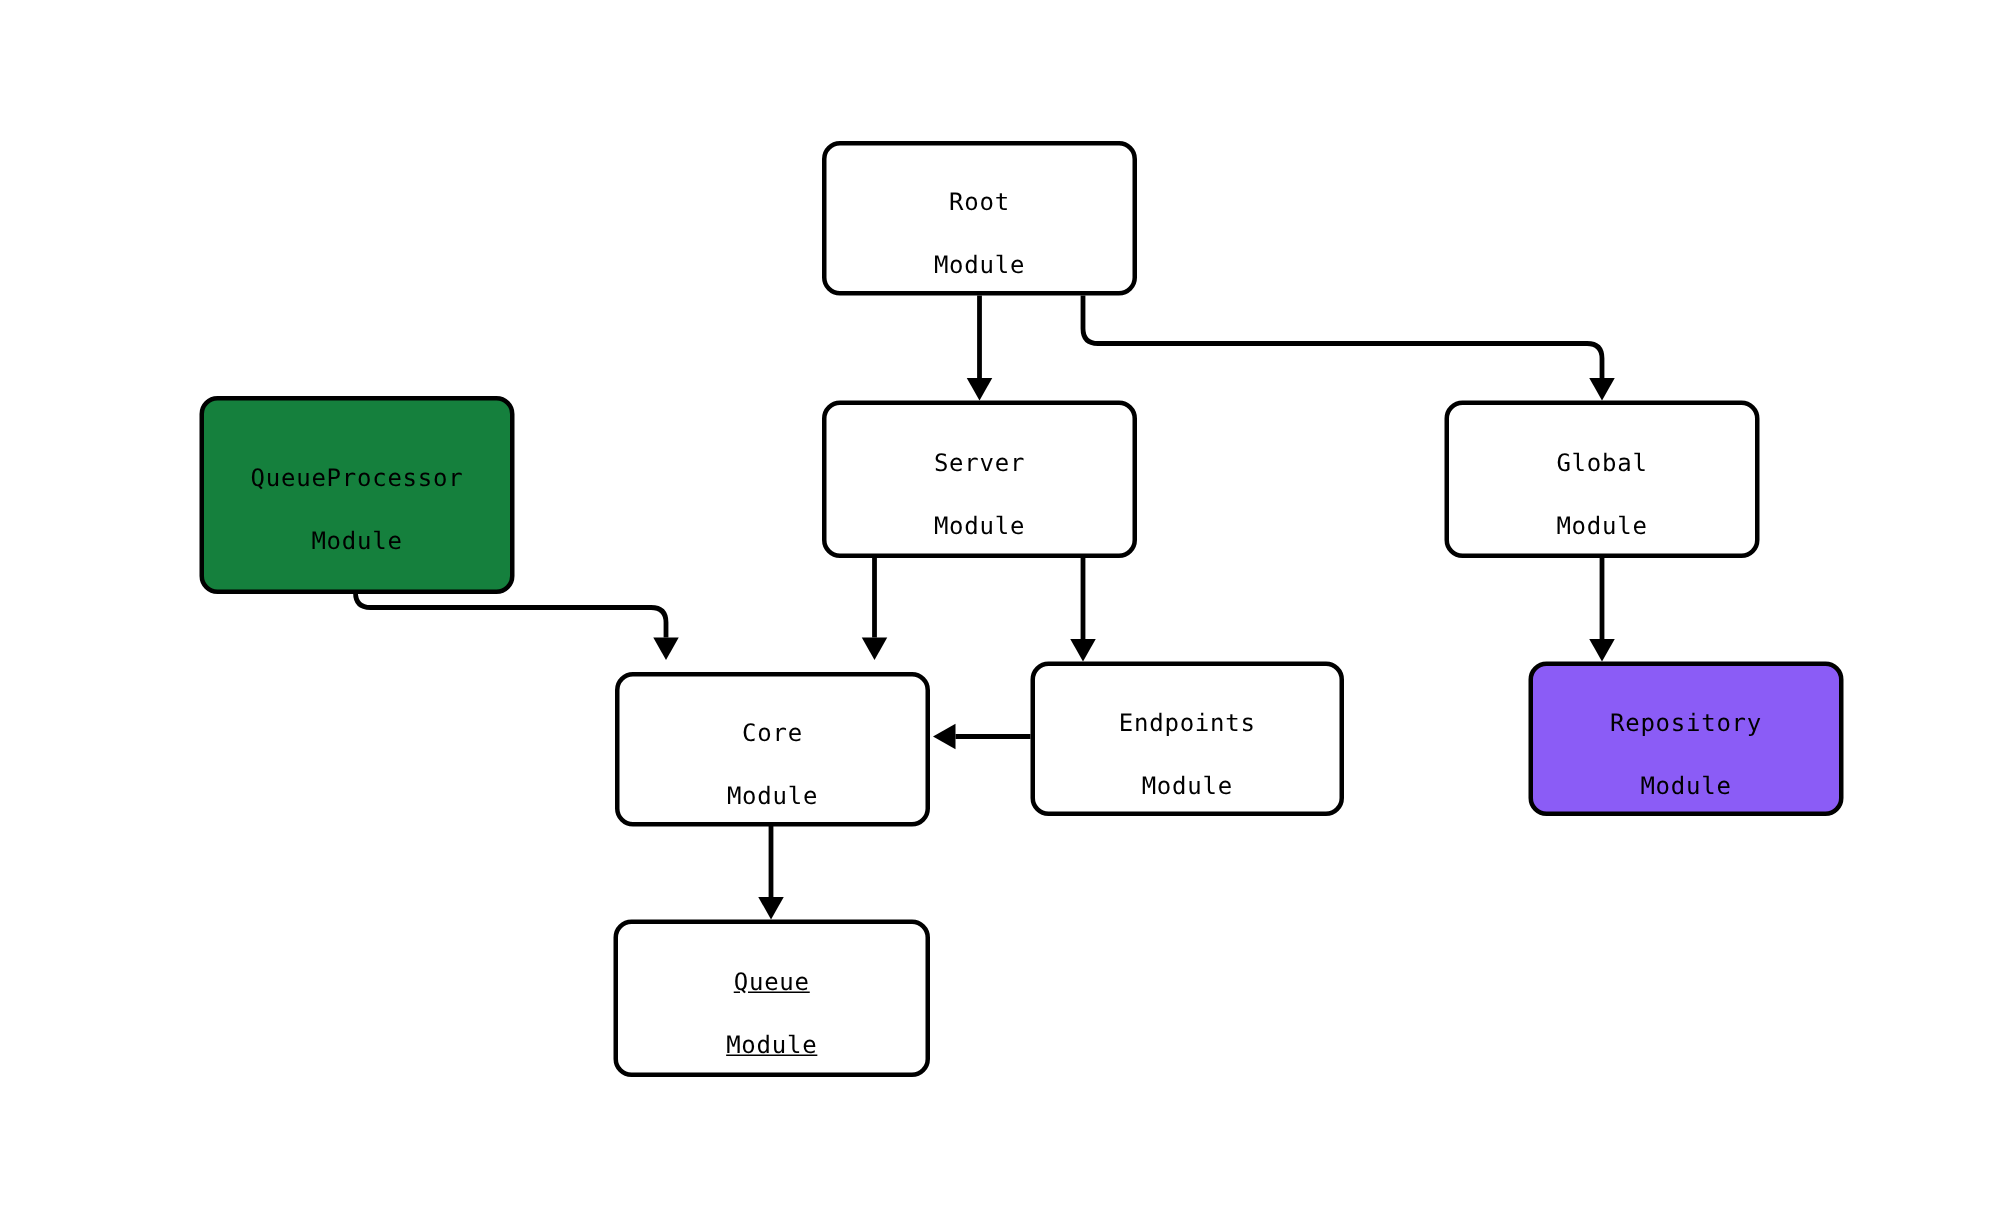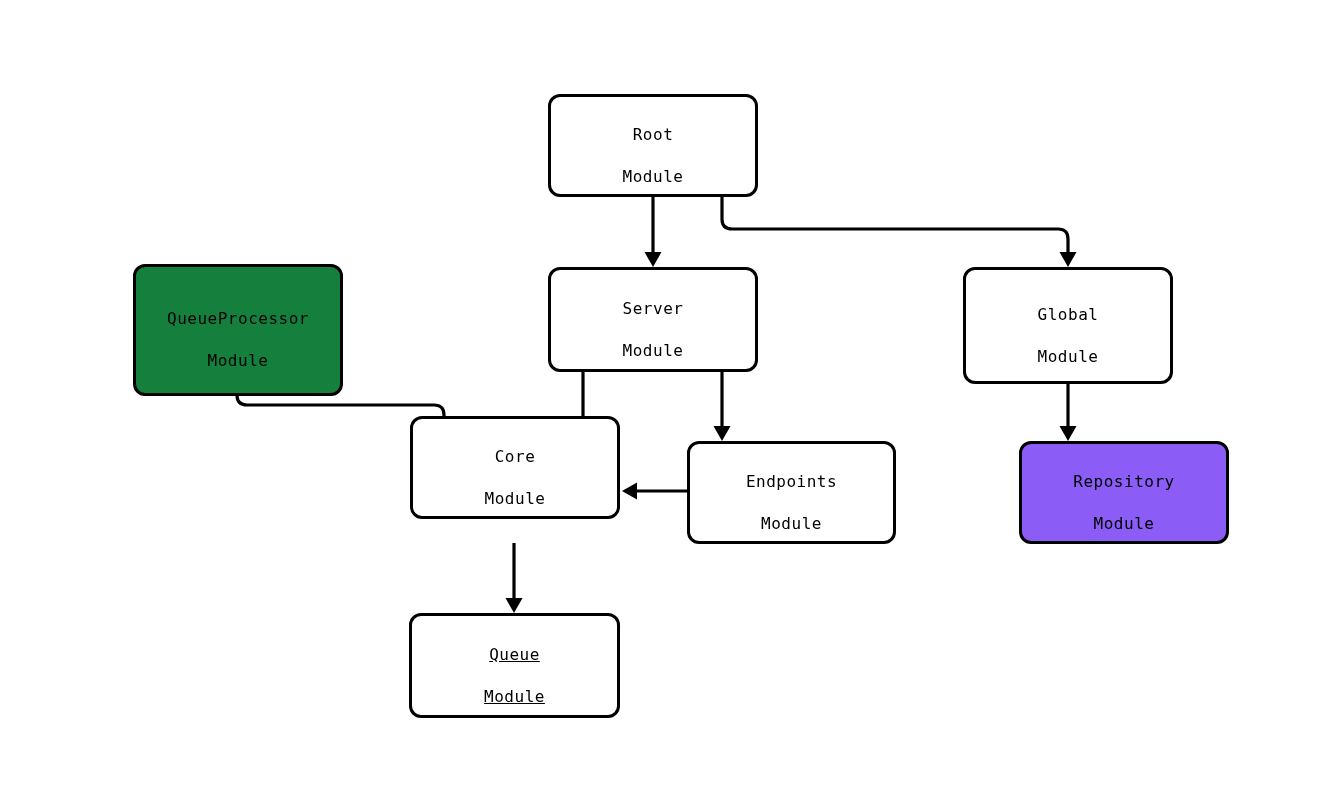--- a/index.html
+++ b/index.html
@@ -78,19 +78,19 @@
       </g>
       <g>
         <path d="M 514 543 L 514 598" fill="none" stroke="#000000" stroke-width="3.2" stroke-linecap="butt" stroke-linejoin="round"></path>
         <polygon points="514,613 505.5,598 522.5,598" fill="#000000"></polygon>
       </g>
     </svg>
   <div id="node-layer">
       <div class="node" style="left: 548px; top: 94px; width: 210px; height: 103px; background: rgb(255, 255, 255); border-color: rgb(0, 0, 0); color: rgb(0, 0, 0);"><span class="node-line">Root</span><span class="node-line">Module</span></div>
       <div class="node" style="left: 133px; top: 264px; width: 210px; height: 132px; background: #15803d; border-color: rgb(0, 0, 0); color: rgb(0, 0, 0);"><span class="node-line">QueueProcessor</span><span class="node-line">Module</span></div>
       <div class="node" style="left: 548px; top: 267px; width: 210px; height: 105px; background: rgb(255, 255, 255); border-color: rgb(0, 0, 0); color: rgb(0, 0, 0);"><span class="node-line">Server</span><span class="node-line">Module</span></div>
-      <div class="node" style="left: 963px; top: 267px; width: 210px; height: 117px; background: rgb(255, 255, 255); border-color: rgb(0, 0, 0); color: rgb(0, 0, 0);"><span class="node-line">Global</span><span class="node-line">Module</span></div>
-      <div class="node" style="left: 410px; top: 416px; width: 210px; height: 103px; background: rgb(255, 255, 255); border-color: rgb(0, 0, 0); color: rgb(0, 0, 0);"><span class="node-line">Core</span><span class="node-line">Module</span></div>
+      <div class="node" style="left: 963px; top: 267px; width: 210px; height: 105px; background: rgb(255, 255, 255); border-color: rgb(0, 0, 0); color: rgb(0, 0, 0);"><span class="node-line">Global</span><span class="node-line">Module</span></div>
+      <div class="node" style="left: 410px; top: 448px; width: 210px; height: 103px; background: rgb(255, 255, 255); border-color: rgb(0, 0, 0); color: rgb(0, 0, 0);"><span class="node-line">Core</span><span class="node-line">Module</span></div>
       <div class="node" style="left: 687px; top: 441px; width: 209px; height: 103px; background: rgb(255, 255, 255); border-color: rgb(0, 0, 0); color: rgb(0, 0, 0);"><span class="node-line">Endpoints</span><span class="node-line">Module</span></div>
       <div class="node" style="left: 1019px; top: 441px; width: 210px; height: 103px; background: #8b5cf6; border-color: rgb(0, 0, 0); color: rgb(0, 0, 0);"><span class="node-line">Repository</span><span class="node-line">Module</span></div>
       <div class="node" style="left: 409px; top: 613px; width: 211px; height: 105px; background: rgb(255, 255, 255); border-color: rgb(0, 0, 0); color: rgb(0, 0, 0); text-decoration: underline;"><span class="node-line">Queue</span><span class="node-line">Module</span></div>
     </div>
 </div>
 
 </body></html>

